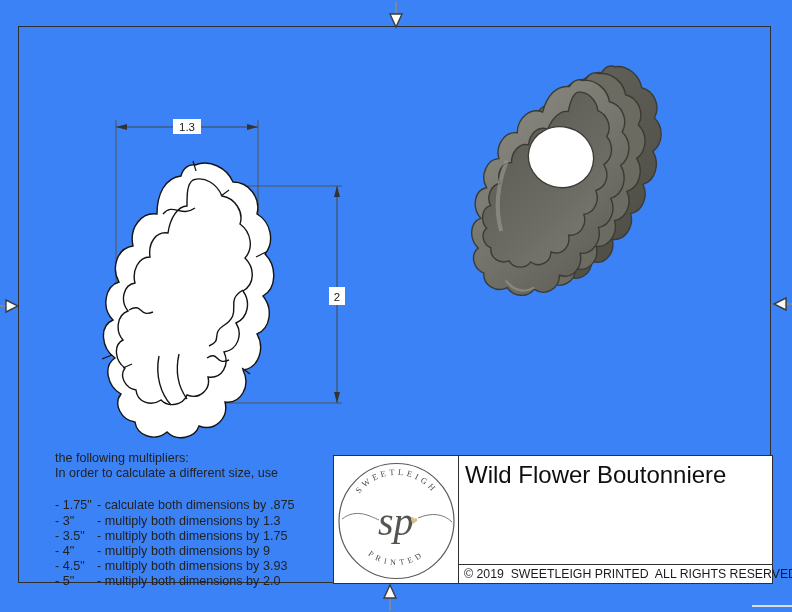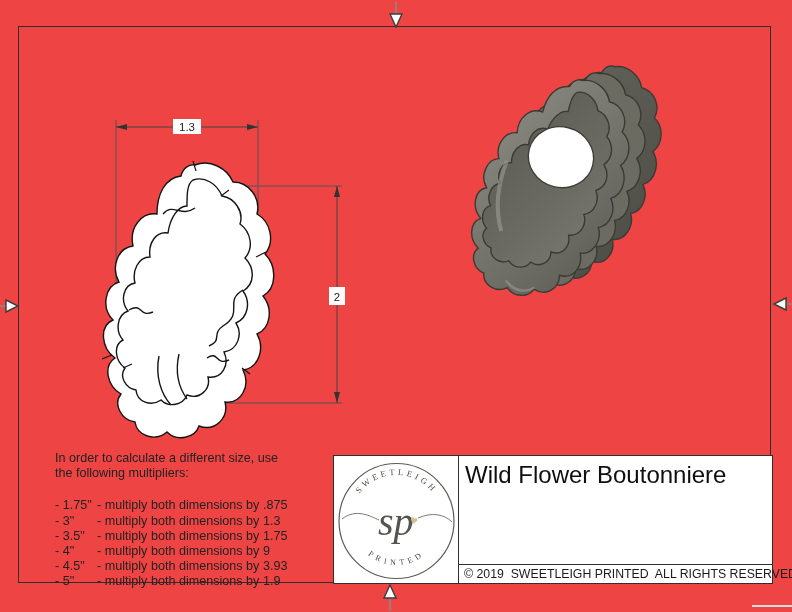--- a/index.html
+++ b/index.html
@@ -1,17 +1,17 @@
 <!DOCTYPE html>
 <html><head>
 <meta charset="utf-8">
 <style>
   html,body{margin:0;padding:0;background:#ffffff;}
   #sheet{
-    position:relative;width:792px;height:612px;background:#ef4444;overflow:hidden;
+    position:relative;width:792px;height:612px;background:#3b82f6;overflow:hidden;
     font-family:"Liberation Sans", sans-serif;color:#1f1f1f;
   }
   
   .border-rect{
     position:absolute;left:18px;top:26px;width:753px;height:557px;
     border:1.6px solid #2f2f2f;box-sizing:border-box;
   }
   .abs{position:absolute;}
   
   .instructions{
@@ -152,35 +152,35 @@
       <use href="#wf-outer" transform="translate(17,-13)" fill="#6b6b62" stroke="#3b3b35" stroke-width="1.7"></use>
       <use href="#wf-outer" fill="url(#gradMain)" stroke="#3b3b35" stroke-width="1.7"></use>
       <use href="#wf-inner" fill="url(#gradCav)" stroke="#3b3b35" stroke-width="1.7"></use>
       <ellipse cx="89" cy="100" rx="40" ry="37" fill="#ffffff" stroke="#3e3e38" stroke-width="1.7"></ellipse>
       <path d="M 26,120 C 22,150 26,180 40,205" fill="none" stroke="#a0a096" stroke-width="5" opacity="0.55"></path>
       <path d="M 60,262 C 72,272 86,272 96,262" fill="none" stroke="#9a9a90" stroke-width="3" opacity="0.6"></path>
     </g>
   </svg>
 
   <div class="instructions">
+    <div>the following multipliers:</div>
     <div>In order to calculate a different size, use</div>
-    <div>the following multipliers:</div>
     <div class="instr-list">
       <span>- 1.75"</span>
-      <span>- multiply both dimensions by .875</span>
+      <span>- calculate both dimensions by .875</span>
       <span>- 3"</span>
       <span>- multiply both dimensions by 1.3</span>
       <span>- 3.5"</span>
       <span>- multiply both dimensions by 1.75</span>
       <span>- 4"</span>
       <span>- multiply both dimensions by 9</span>
       <span>- 4.5"</span>
       <span>- multiply both dimensions by 3.93</span>
       <span>- 5"</span>
-      <span>- multiply both dimensions by 1.9</span>
+      <span>- multiply both dimensions by 2.0</span>
     </div>
   </div>
 
   <div class="title-block">
     <div class="logo-cell">
       <svg width="125" height="129" viewBox="0 0 125 129">
         <circle cx="62.5" cy="65" r="57.5" fill="#ffffff" stroke="#5a5a55" stroke-width="1.2"></circle>
         <defs>
           <path id="arcTop" d="M 20.8,45.6 A 46,46 0 0 1 104.2,45.6"></path>
           <path id="arcBottom" d="M 28.8,93.3 A 44,44 0 0 0 96.2,93.3"></path>

